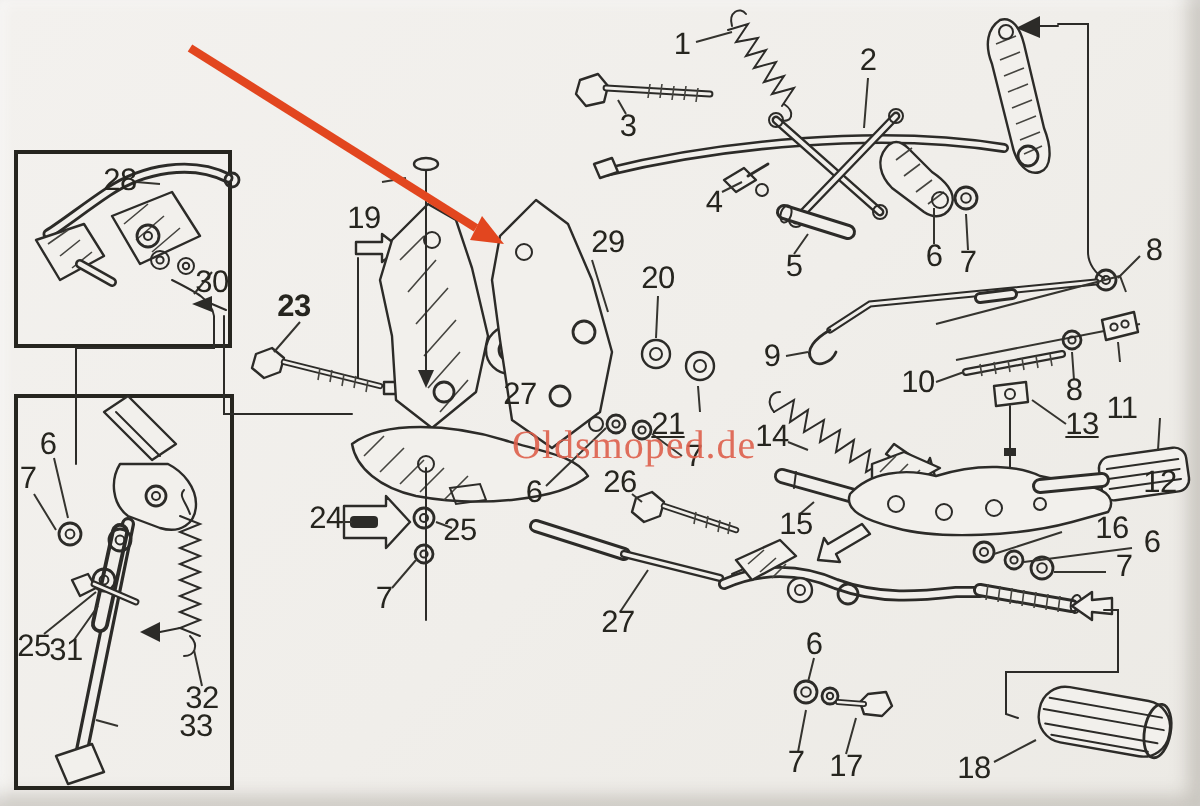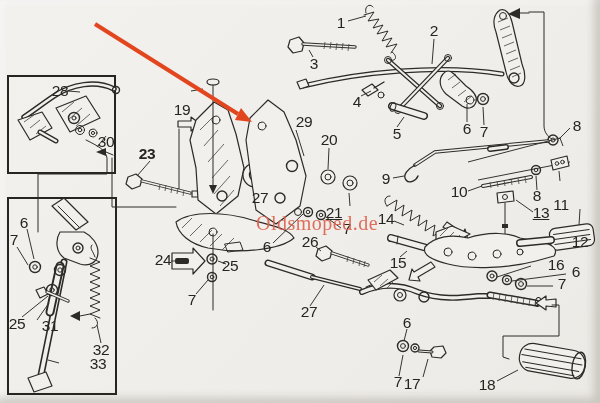--- a/index.html
+++ b/index.html
@@ -401,24 +401,24 @@
       <div class="plabel" style="left: 230px; top: 266px;">25</div>
       <div class="plabel" style="left: 192px; top: 300px;">7</div>
       <div class="plabel" style="left: 310px; top: 242px;">26</div>
       <div class="plabel" style="left: 309px; top: 312px;">27</div>
       <div class="plabel" style="left: 60px; top: 91px;">28</div>
       <div class="plabel" style="left: 297px; top: 122px; padding-left: 14px;">29</div>
       <div class="plabel" style="left: 106px; top: 142px;">30</div>
       <div class="plabel" style="left: 24px; top: 223px;">6</div>
       <div class="plabel" style="left: 14px; top: 240px;">7</div>
       <div class="plabel" style="left: 17px; top: 324px;">25</div>
-      <div class="plabel" style="left: 33px; top: 326px; margin-left: 17px;">31</div>
+      <div class="plabel" style="left: 33px; top: 326px;">31</div>
       <div class="plabel" style="left: 101px; top: 350px;">32</div>
       <div class="plabel" style="left: 66px; top: 364px; margin-left: 32px;">33</div>
       <div class="plabel" style="left: 407px; top: 323px;">6</div>
       <div class="plabel" style="left: 398px; top: 382px;">7</div>
-      <div class="plabel" style="left: 412px; top: 384px;">17</div>
+      <div class="plabel" style="left: 423px; top: 384px;">17</div>
       <div class="plabel" style="left: 487px; top: 385px;">18</div>
     </div>
 
 <div class="watermark">Oldsmoped.de</div>
 
 </div>
 
 </body></html>

